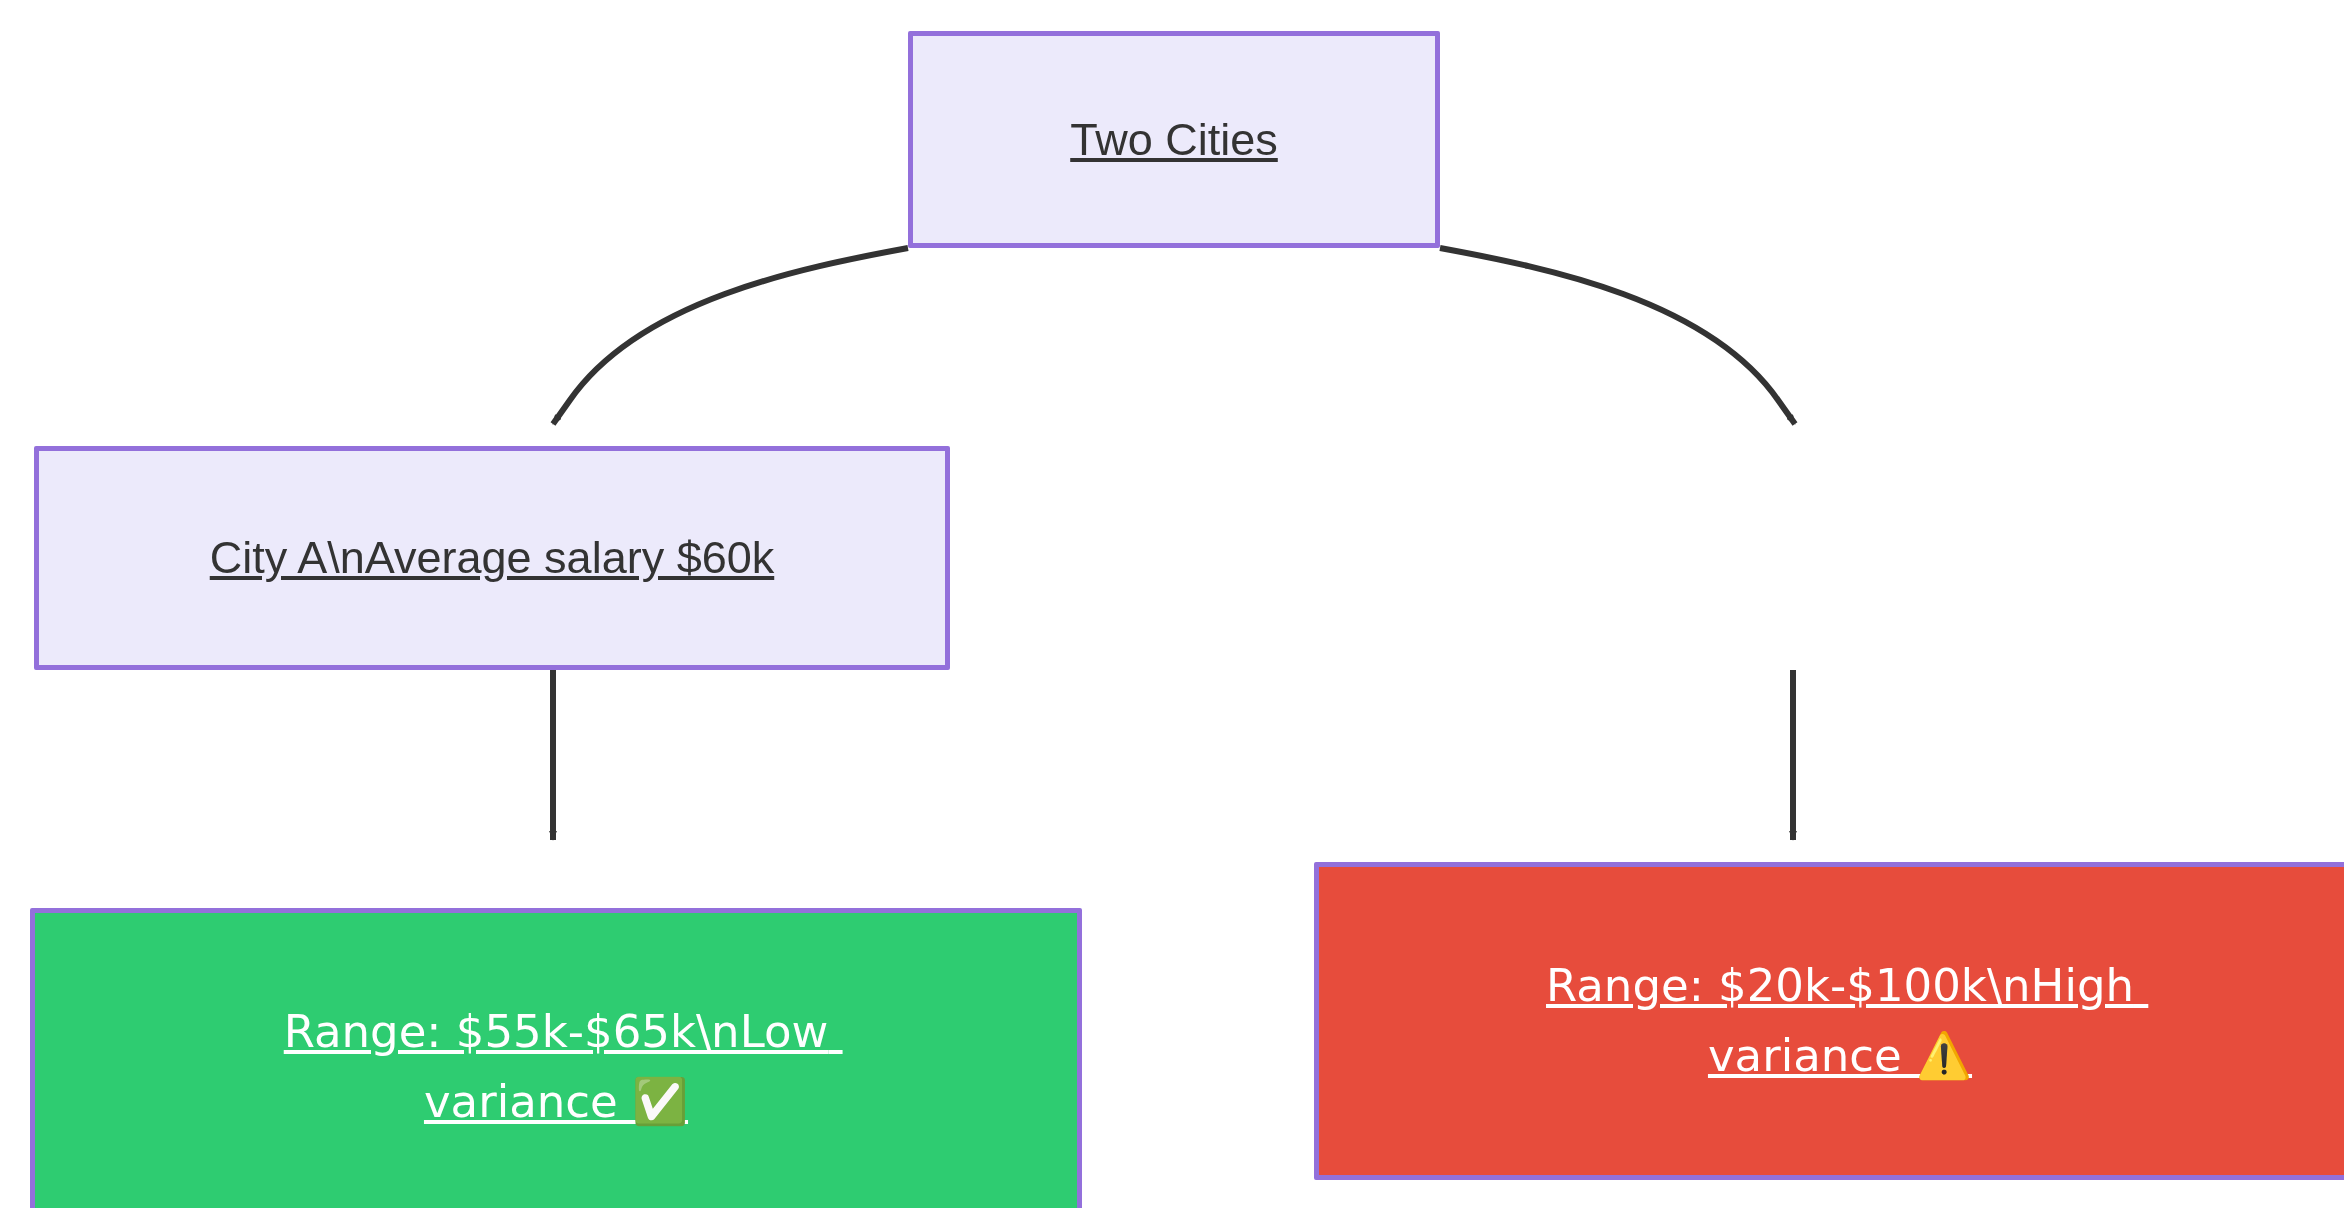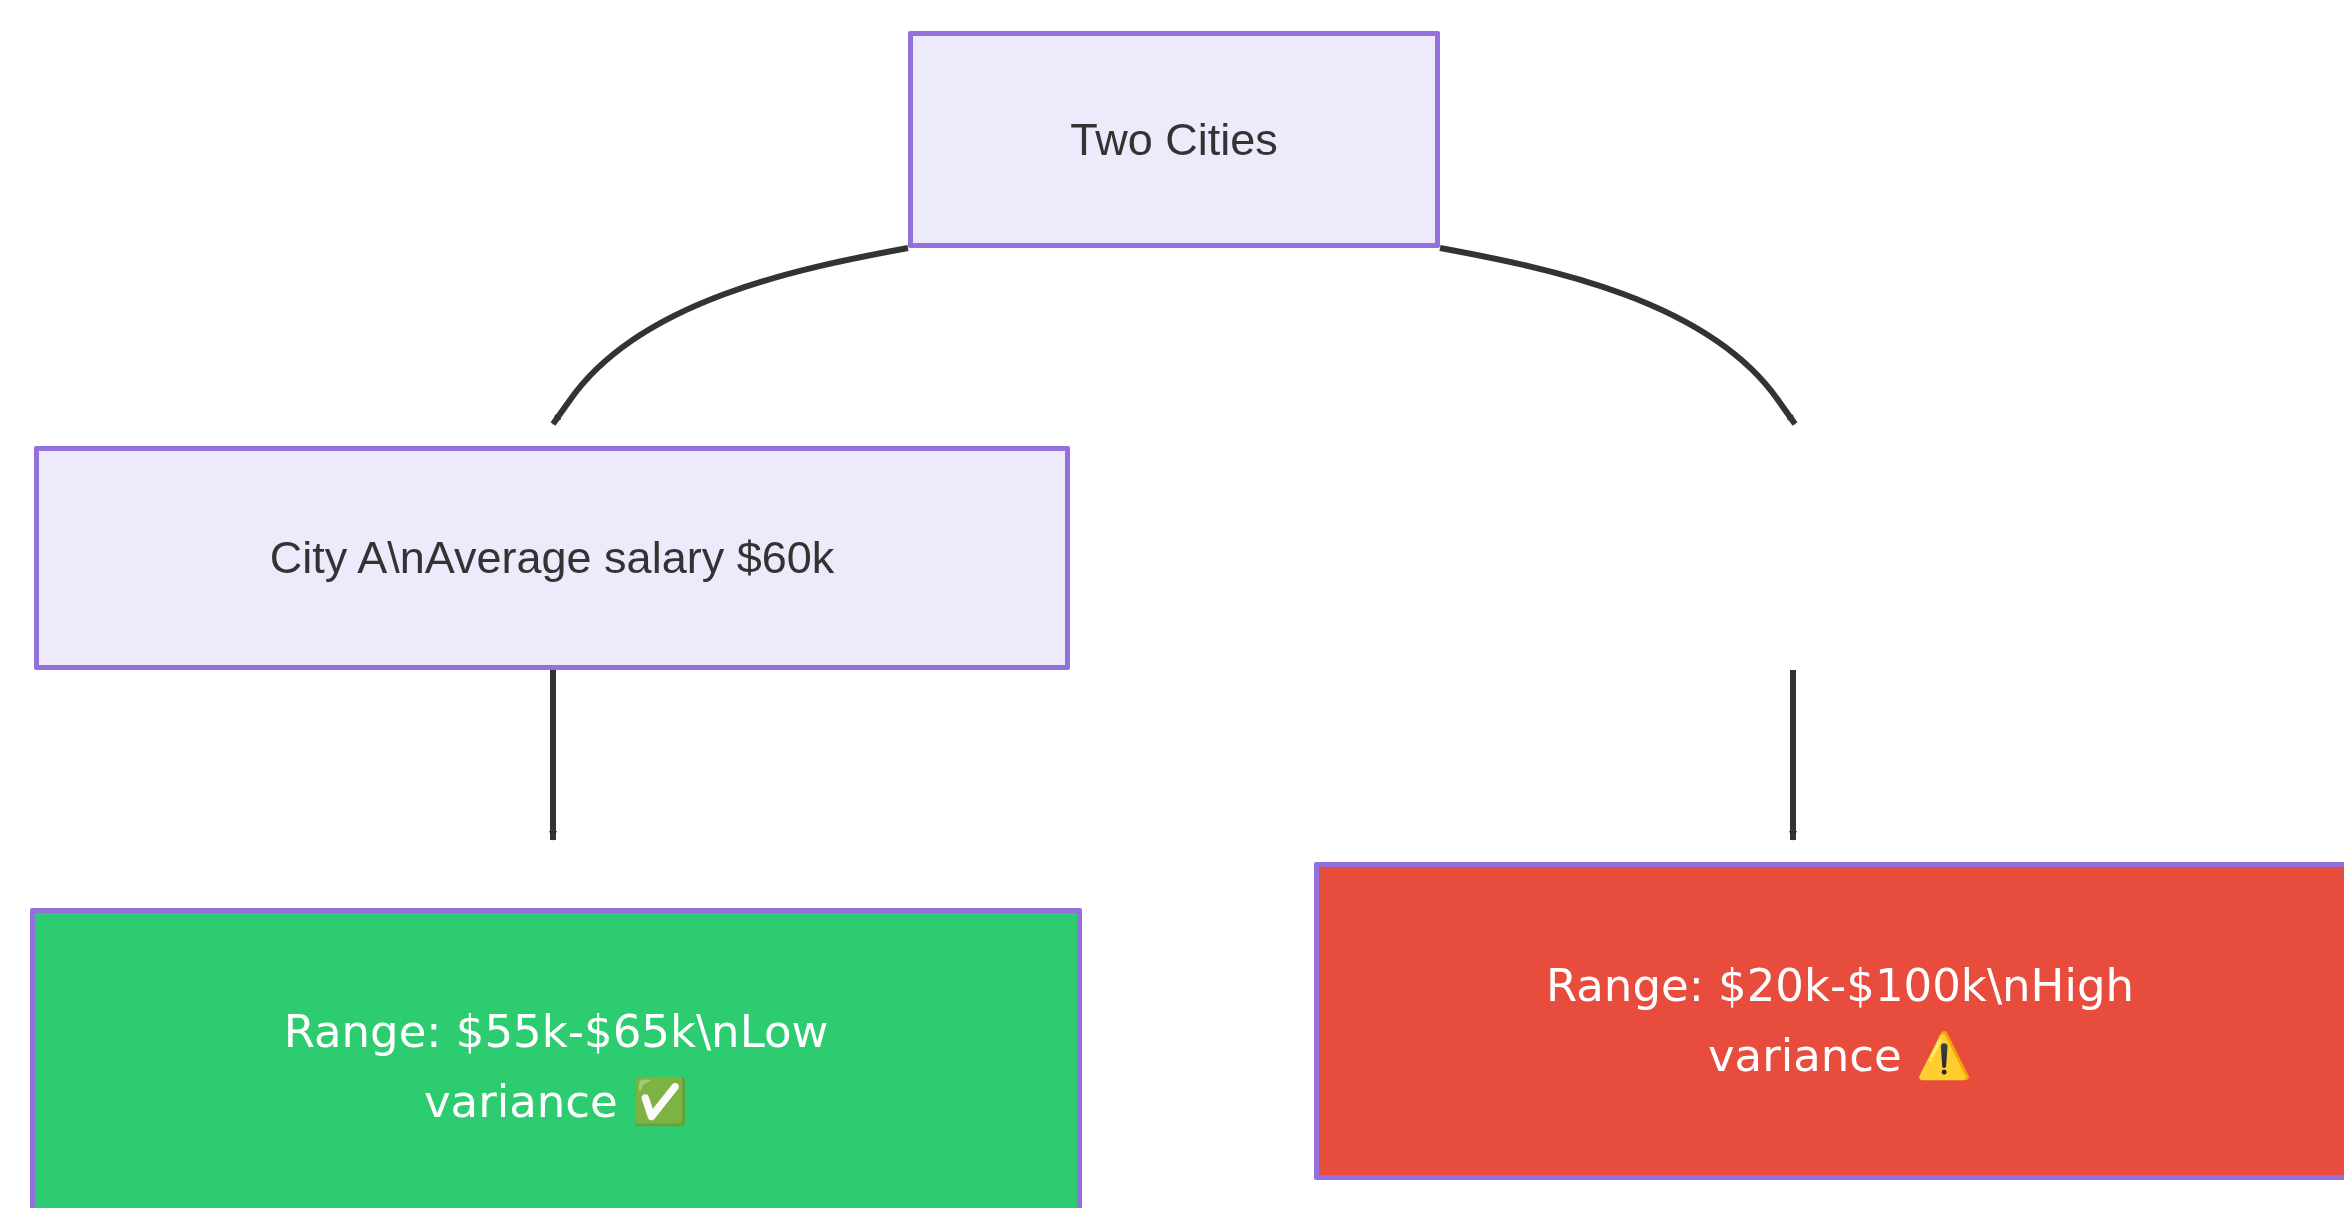--- a/index.html
+++ b/index.html
@@ -35,41 +35,42 @@
     border-style: solid;
     border-width: 5px;
     border-radius: 2px;
     padding: 0 18px;
   }
   .node-label {
     display: block;
     line-height: 1.55;
     white-space: pre-wrap;
     word-break: break-word;
+    text-decoration: underline;
   }
 
   
   #node-root {
     left: 908px;
     top: 31px;
     width: 532px;
     height: 217px;
     background: #ECEAFB;
     border-color: #9370DB;
   }
   #node-root .node-label {
     color: #333333;
     font-size: 45px;
   }
 
   
   #node-city-a {
     left: 34px;
     top: 446px;
-    width: 1036px;
+    width: 916px;
     height: 224px;
     background: #ECEAFB;
     border-color: #9370DB;
   }
   #node-city-b {
     left: 1274px;
     top: 446px;
     width: 1036px;
     height: 224px;
     background: #ECEAFB;

